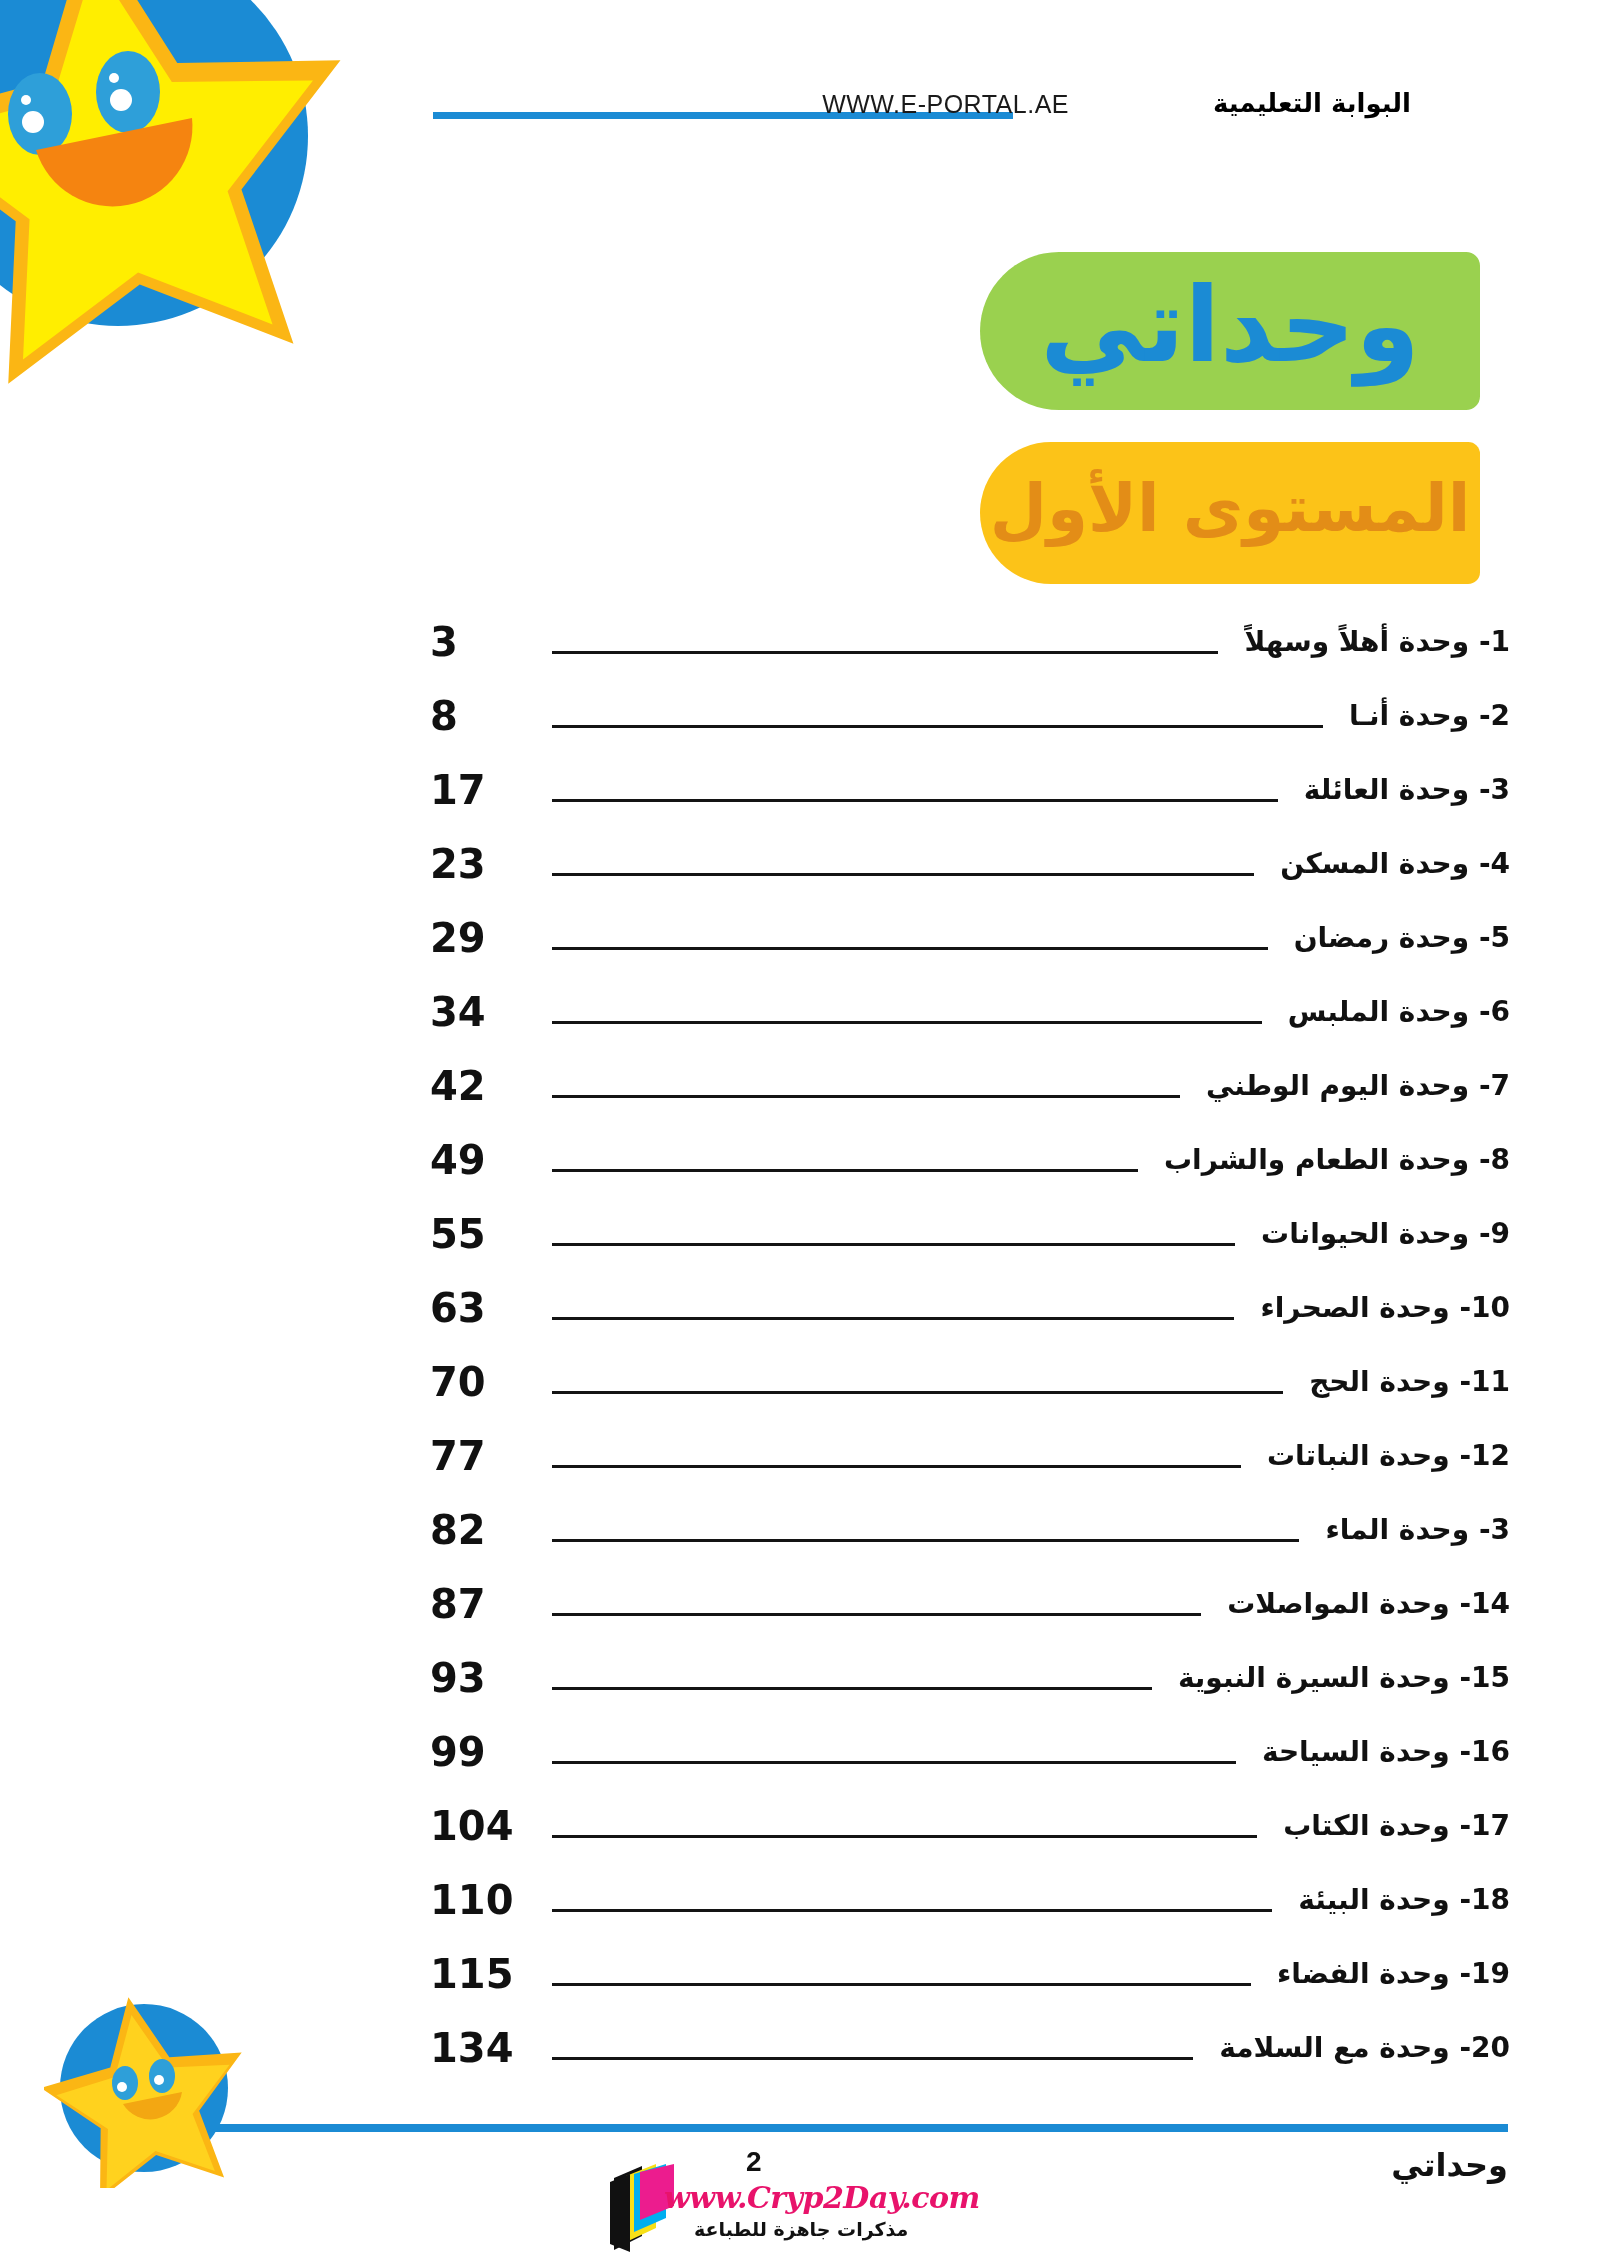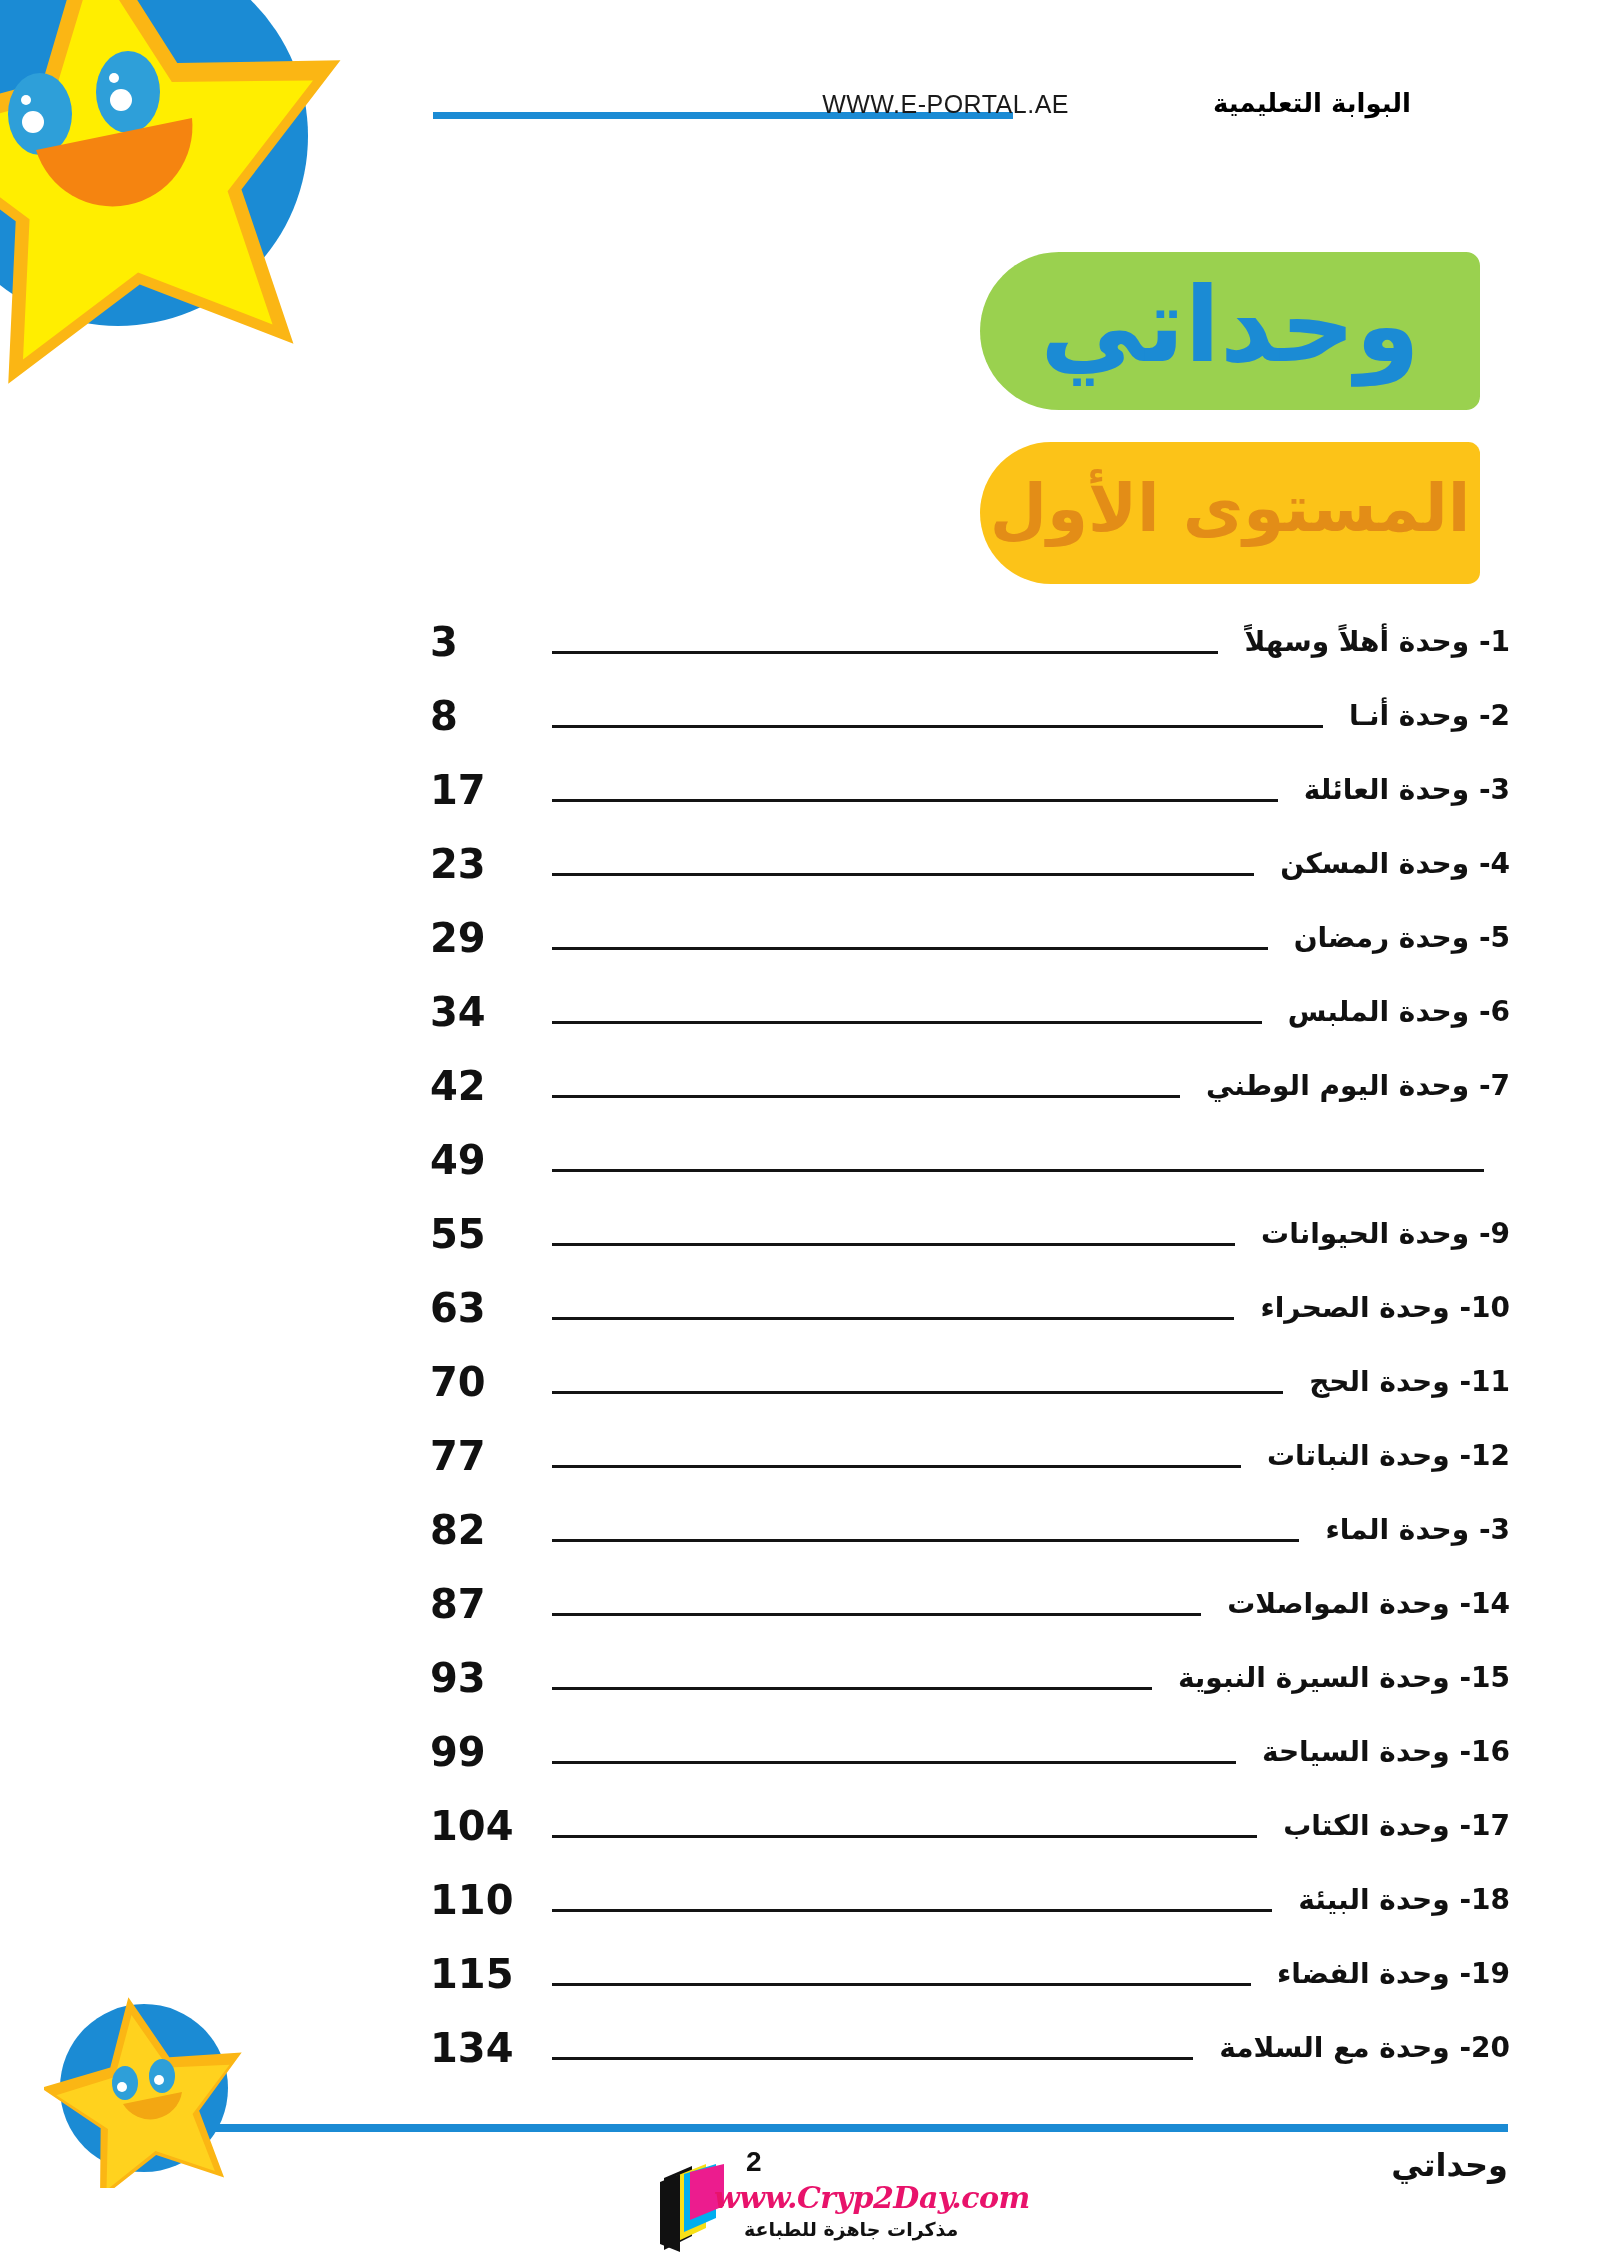--- a/index.html
+++ b/index.html
@@ -182,21 +182,21 @@
     left: 746px;
     top: 2146px;
     font-family: "Liberation Sans", sans-serif;
     font-size: 28px;
     font-weight: bold;
     color: #111111;
     direction: ltr;
   }
   .watermark {
     position: absolute;
-    left: 658px;
+    left: 608px;
     top: 2160px;
     width: 330px;
     height: 100px;
     direction: ltr;
   }
   .watermark-logo {
     position: absolute;
     left: 0;
     top: 2px;
     width: 78px;
@@ -293,20 +293,21 @@
         <span class="toc-title">6- وحدة الملبس</span>
         <span class="toc-leader"></span>
         <span class="toc-page">34</span>
       </div>
       <div class="toc-row">
         <span class="toc-title">7- وحدة اليوم الوطني</span>
         <span class="toc-leader"></span>
         <span class="toc-page">42</span>
       </div>
       <div class="toc-row">
+        <span class="toc-title">8- وحدة الطعام والشراب</span>
         <span class="toc-leader"></span>
         <span class="toc-page">49</span>
       </div>
       <div class="toc-row">
         <span class="toc-title">9- وحدة الحيوانات</span>
         <span class="toc-leader"></span>
         <span class="toc-page">55</span>
       </div>
       <div class="toc-row">
         <span class="toc-title">10- وحدة الصحراء</span>

